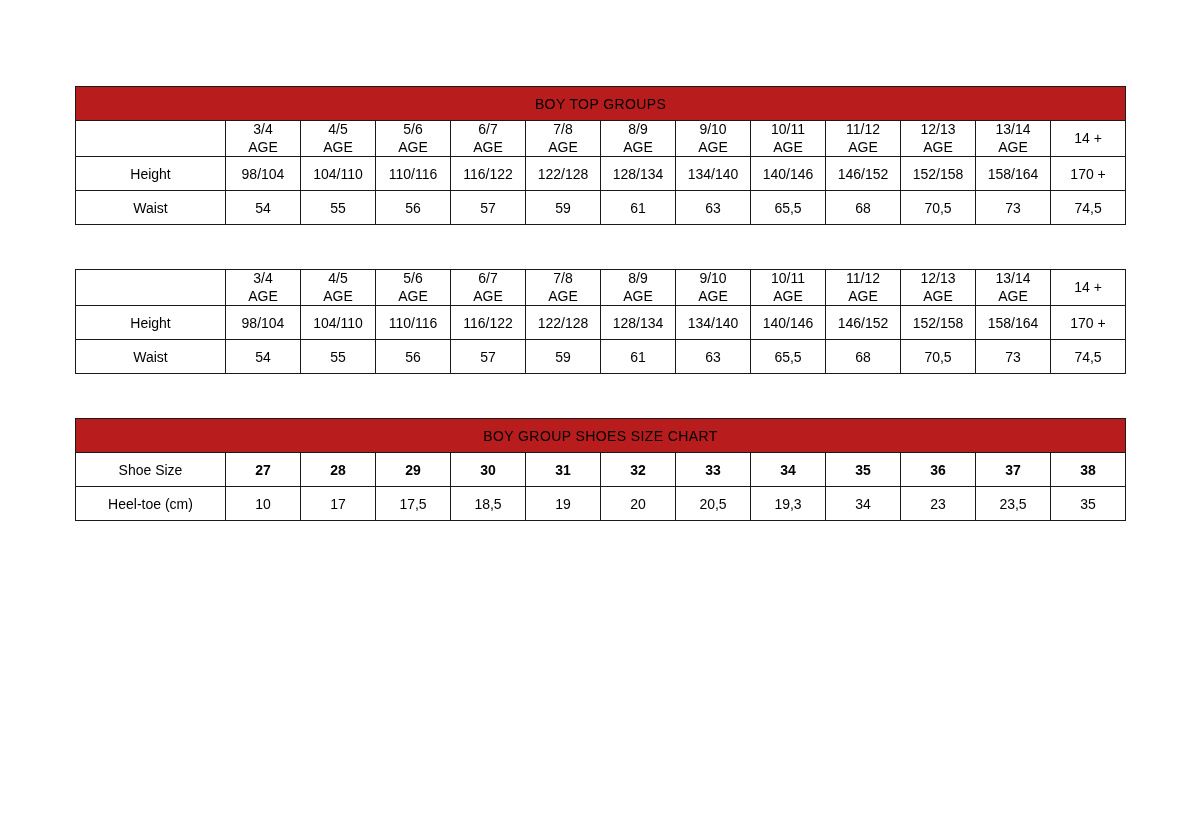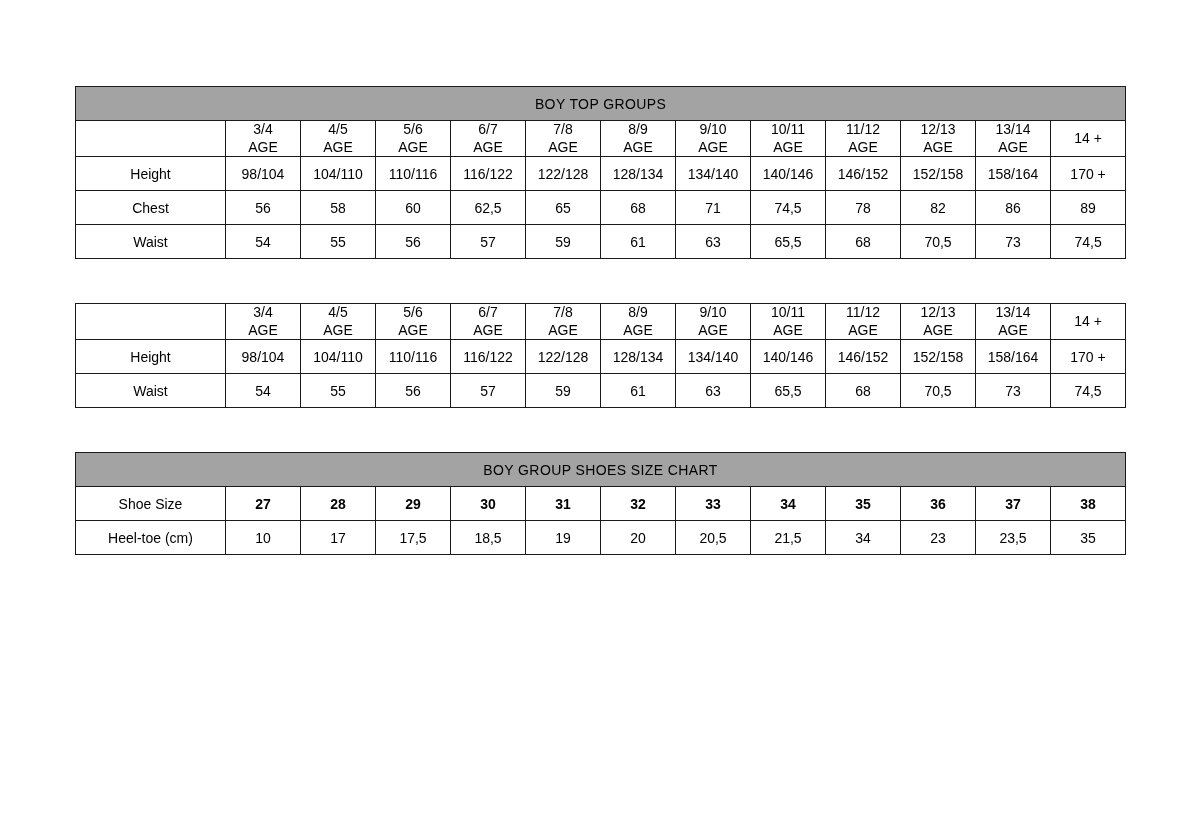--- a/index.html
+++ b/index.html
@@ -29,21 +29,21 @@
     border: 1px solid #1a1a1a;
     text-align: center;
     vertical-align: middle;
     font-size: 14px;
     font-weight: normal;
     padding: 0;
     height: 34px;
     box-sizing: border-box;
   }
   .title-cell {
-    background: #a3a3a3;
+    background: #b91c1c;
     font-size: 19px;
     font-weight: bold;
     letter-spacing: 0.4px;
     height: 44px;
   }
   .hdr-cell {
     font-size: 14px;
     font-weight: bold;
     line-height: 1.25;
     height: 56px;
@@ -116,35 +116,20 @@
         <td>110/116</td>
         <td>116/122</td>
         <td>122/128</td>
         <td>128/134</td>
         <td>134/140</td>
         <td>140/146</td>
         <td>146/152</td>
         <td>152/158</td>
         <td>158/164</td>
         <td>170 +</td>
-      </tr>
-      <tr>
-        <td class="row-label">Chest</td>
-        <td>56</td>
-        <td>58</td>
-        <td>60</td>
-        <td>62,5</td>
-        <td>65</td>
-        <td>68</td>
-        <td>71</td>
-        <td>74,5</td>
-        <td>78</td>
-        <td>82</td>
-        <td>86</td>
-        <td>89</td>
       </tr>
       <tr>
         <td class="row-label">Waist</td>
         <td>54</td>
         <td>55</td>
         <td>56</td>
         <td>57</td>
         <td>59</td>
         <td>61</td>
         <td>63</td>
@@ -263,21 +248,21 @@
       </tr>
       <tr class="shoes-row">
         <td class="row-label">Heel-toe (cm)</td>
         <td>10</td>
         <td>17</td>
         <td>17,5</td>
         <td>18,5</td>
         <td>19</td>
         <td>20</td>
         <td>20,5</td>
-        <td>21,5</td>
+        <td>19,3</td>
         <td>34</td>
         <td>23</td>
         <td>23,5</td>
         <td>35</td>
       </tr>
     </tbody>
   </table>
 
 </div>
 

